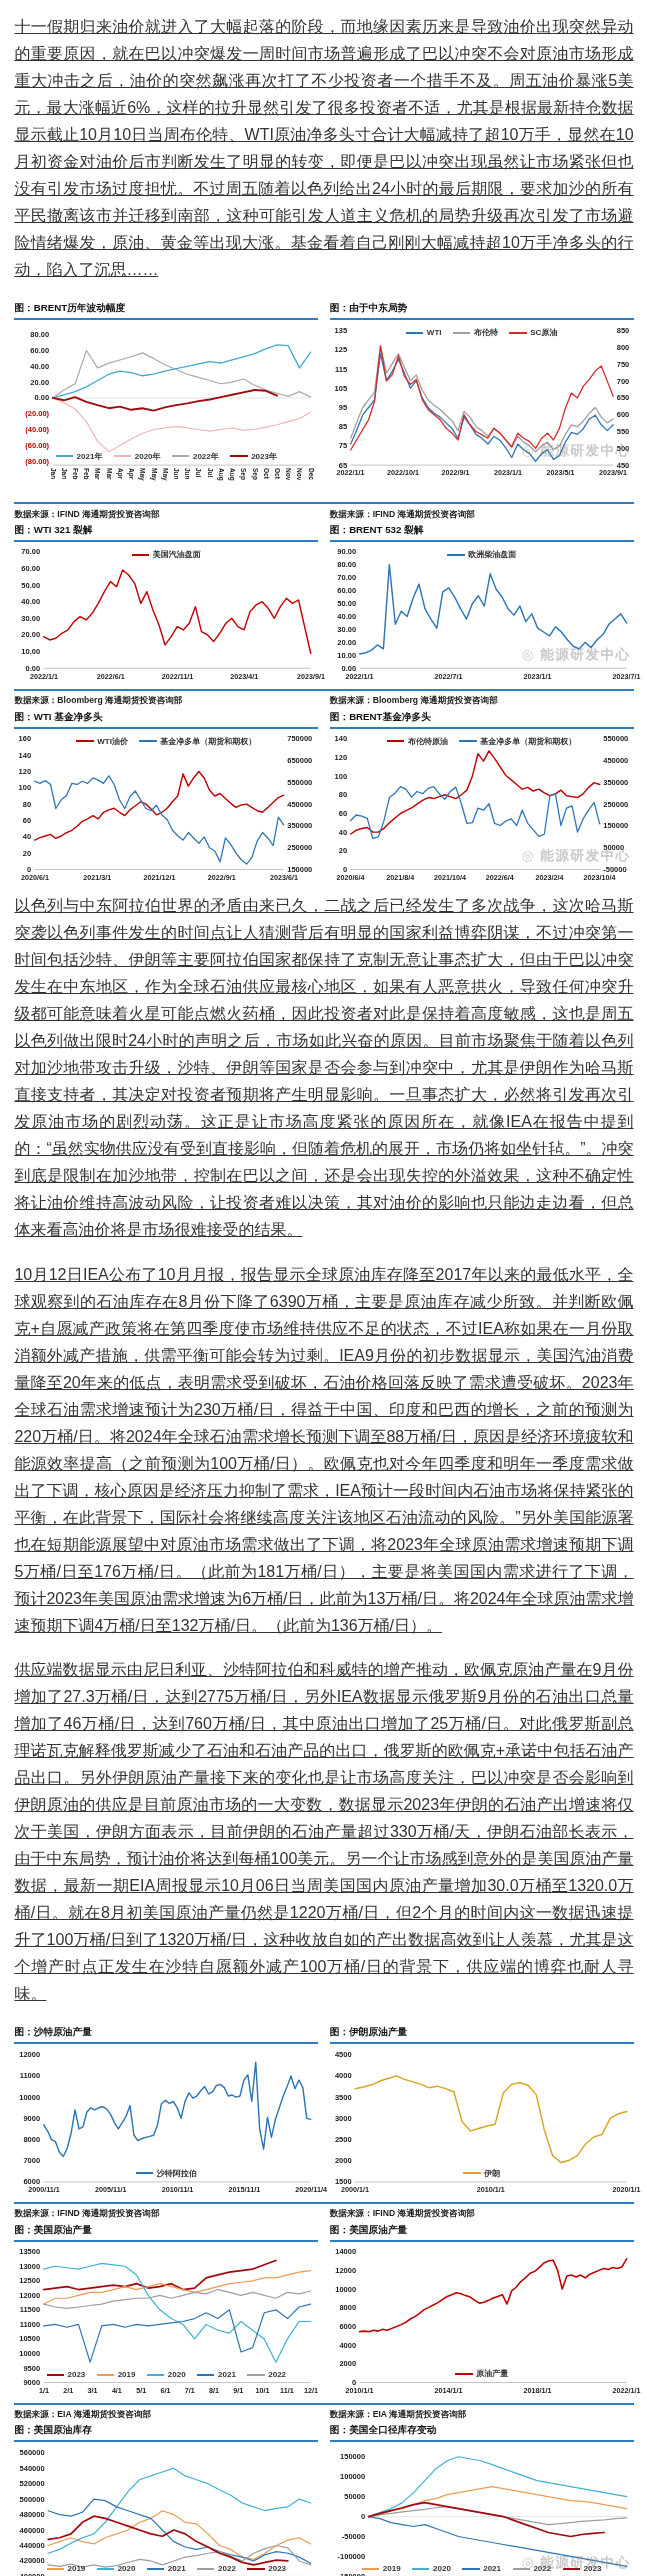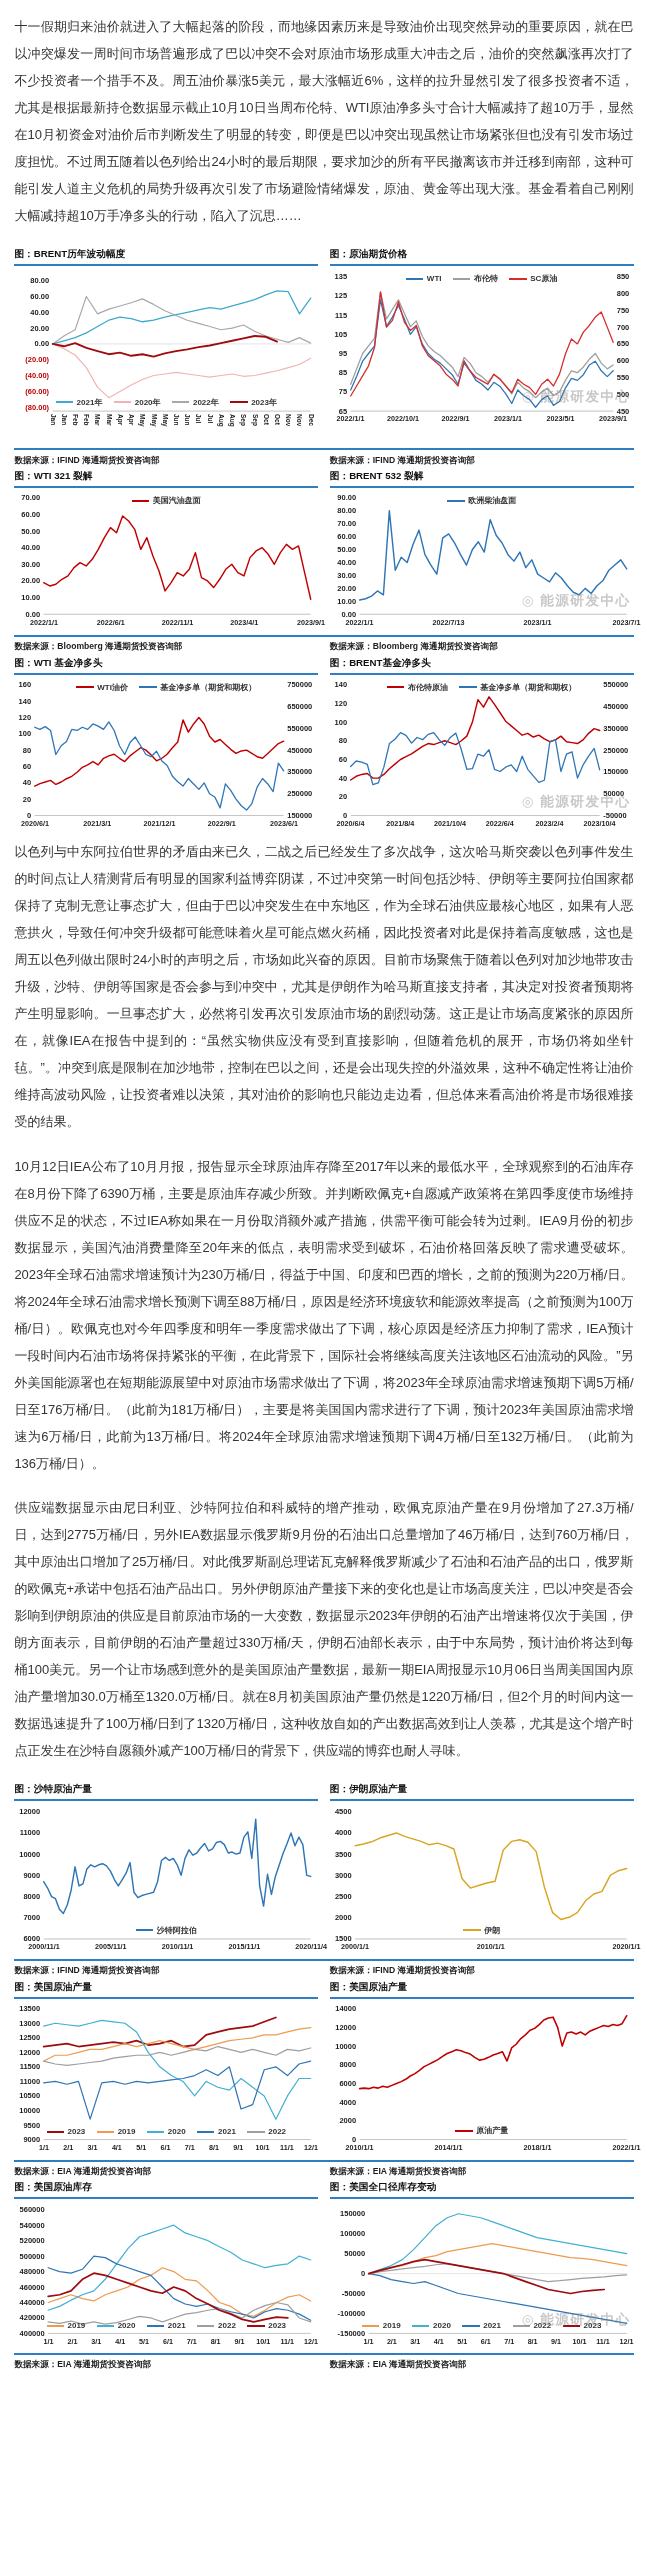--- a/index.html
+++ b/index.html
@@ -1,18 +1,18 @@
 <!DOCTYPE html>
 <html style="font-size:11.5px"><head>
 <meta charset="utf-8">
 <style>
   html,body{margin:0;padding:0;background:#fff;}
   body{font-family:"Liberation Sans","DejaVu Sans",sans-serif;color:#2f2f2f;}
   .page{width:648px;box-sizing:border-box;padding:4.3px 14.4px 7.2px;margin:0 auto;}
-  .para{font-size:13px;line-height:27px;text-align:justify;color:#343434;margin:8.6px 0 17.3px;}
+  .para{font-size:16px;line-height:27px;text-align:justify;color:#343434;margin:8.6px 0 17.3px;text-decoration:underline;}
   .subhead{font-size:11px;line-height:27px;font-weight:400;color:#343434;margin:29px 0 17.3px;}
   .chart-row{display:flex;gap:11.5px;align-items:flex-start;}
   .chart-cell{flex:1;min-width:0;position:relative;}
   .chart-title{font-size:9.7px;font-weight:700;color:#101010;padding:2.2px 0 2.9px;
                border-bottom:2.2px solid #2f7ec1;margin-bottom:4.3px;white-space:nowrap;
                overflow:hidden;}
   .chart-body{position:relative;}
   .chart-body svg{display:block;width:100%;height:auto;}
   .xlabels{position:relative;font-size:7.2px;font-weight:700;color:#1c1c1c;}
   .xl{position:absolute;top:0.7px;transform:translateX(-50%);white-space:nowrap;}
@@ -82,21 +82,21 @@
           </div>
           <div class="legend" style="bottom:35px">
             <span class="li"><span class="sw" style="border-color:#3fa9d0"></span>2021年</span>
             <span class="li"><span class="sw" style="border-color:#f1b3b3"></span>2020年</span>
             <span class="li"><span class="sw" style="border-color:#a8a8a8"></span>2022年</span>
             <span class="li"><span class="sw" style="border-color:#9e0b0f"></span>2023年</span>
           </div>
         </div>
     </div>
     <div class="chart-cell">
-      <div class="chart-title">图：原油期货价格</div>
+      <div class="chart-title">图：由于中东局势</div>
       <div class="chart-body">
           <svg viewBox="0 0 425 200" xmlns="http://www.w3.org/2000/svg">
             <text x="23.9" y="11.5" text-anchor="end" font-size="10.5" font-weight="bold" fill="#1b1b1b">135</text>
             <text x="23.9" y="38.4" text-anchor="end" font-size="10.5" font-weight="bold" fill="#1b1b1b">125</text>
             <text x="23.9" y="65.2" text-anchor="end" font-size="10.5" font-weight="bold" fill="#1b1b1b">115</text>
             <text x="23.9" y="92.1" text-anchor="end" font-size="10.5" font-weight="bold" fill="#1b1b1b">105</text>
             <text x="23.9" y="118.9" text-anchor="end" font-size="10.5" font-weight="bold" fill="#1b1b1b">95</text>
             <text x="23.9" y="145.8" text-anchor="end" font-size="10.5" font-weight="bold" fill="#1b1b1b">85</text>
             <text x="23.9" y="172.6" text-anchor="end" font-size="10.5" font-weight="bold" fill="#1b1b1b">75</text>
             <text x="23.9" y="199.5" text-anchor="end" font-size="10.5" font-weight="bold" fill="#1b1b1b">65</text>
@@ -176,21 +176,21 @@
             <text x="36.5" y="102.1" text-anchor="end" font-size="10.5" font-weight="bold" fill="#1b1b1b">40.00</text>
             <text x="36.5" y="120.2" text-anchor="end" font-size="10.5" font-weight="bold" fill="#1b1b1b">30.00</text>
             <text x="36.5" y="138.3" text-anchor="end" font-size="10.5" font-weight="bold" fill="#1b1b1b">20.00</text>
             <text x="36.5" y="156.4" text-anchor="end" font-size="10.5" font-weight="bold" fill="#1b1b1b">10.00</text>
             <text x="36.5" y="174.5" text-anchor="end" font-size="10.5" font-weight="bold" fill="#1b1b1b">0.00</text>
             <line x1="41.5" y1="171" x2="415" y2="171" stroke="#ababab" stroke-width="1"></line>
             <polyline fill="none" stroke="#2e75b6" stroke-width="2" stroke-linejoin="round" stroke-linecap="round" points="41.5,151.1 49.8,149.3 58.1,145.6 66.4,138.4 74.7,143.8 83.0,26.1 91.3,109.4 99.6,91.3 107.9,98.6 116.2,73.2 124.5,53.3 132.8,87.7 141.1,102.2 149.4,114.9 157.7,64.1 166.0,58.7 174.3,71.4 182.6,87.7 190.9,102.2 199.2,80.4 207.5,69.6 215.8,84.1 224.1,38.8 232.4,60.5 240.7,71.4 249.0,87.7 257.3,96.7 265.6,84.1 273.9,105.8 282.2,94.9 290.5,114.9 298.8,120.3 307.1,125.7 315.4,113.0 323.7,120.3 332.0,131.2 340.3,140.2 348.6,143.8 356.9,134.8 365.2,142.0 373.5,131.2 381.8,123.9 390.1,109.4 398.4,102.2 406.7,94.9 415.0,107.6"></polyline>
           </svg>
           <div class="xlabels" style="height:11.5px">
             <span class="xl" style="left:9.76%">2022/1/1</span>
-            <span class="xl" style="left:39.06%">2022/7/13</span>
+            <span class="xl" style="left:39.06%">2022/7/1</span>
             <span class="xl" style="left:68.35%">2023/1/1</span>
             <span class="xl" style="left:97.65%">2023/7/1</span>
           </div>
           <div class="legend" style="top:2.9px">
             <span class="li"><span class="sw" style="border-color:#2e75b6"></span>欧洲柴油盘面</span>
           </div>
           <div class="wm">◎ 能源研发中心</div>
         </div>
     </div>
   </div>

